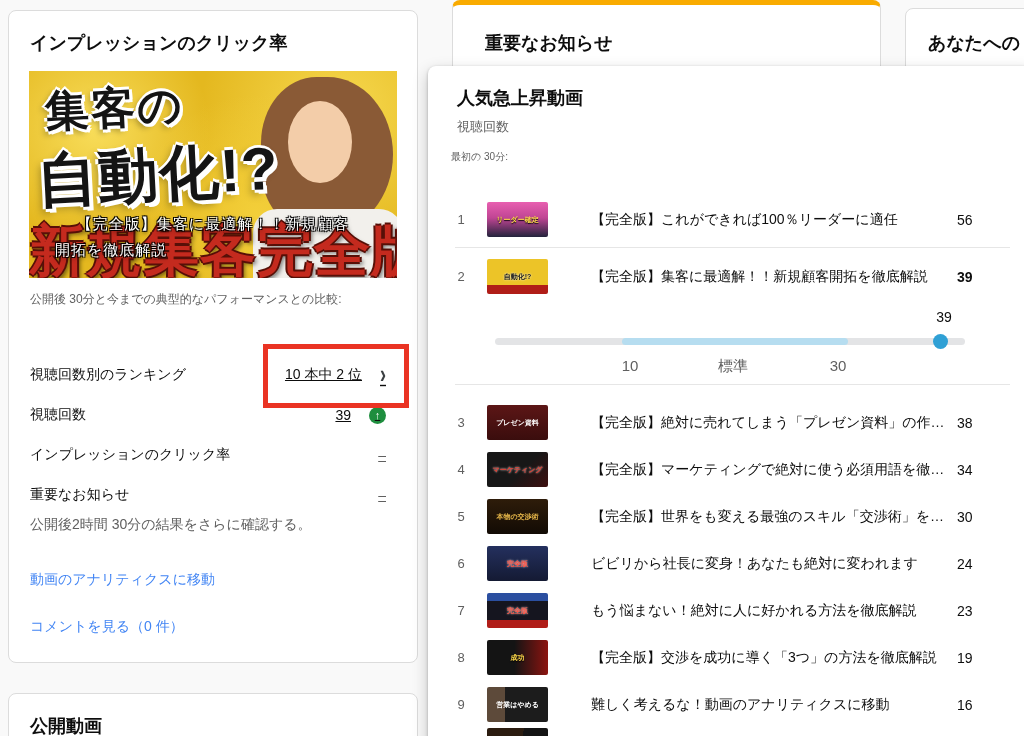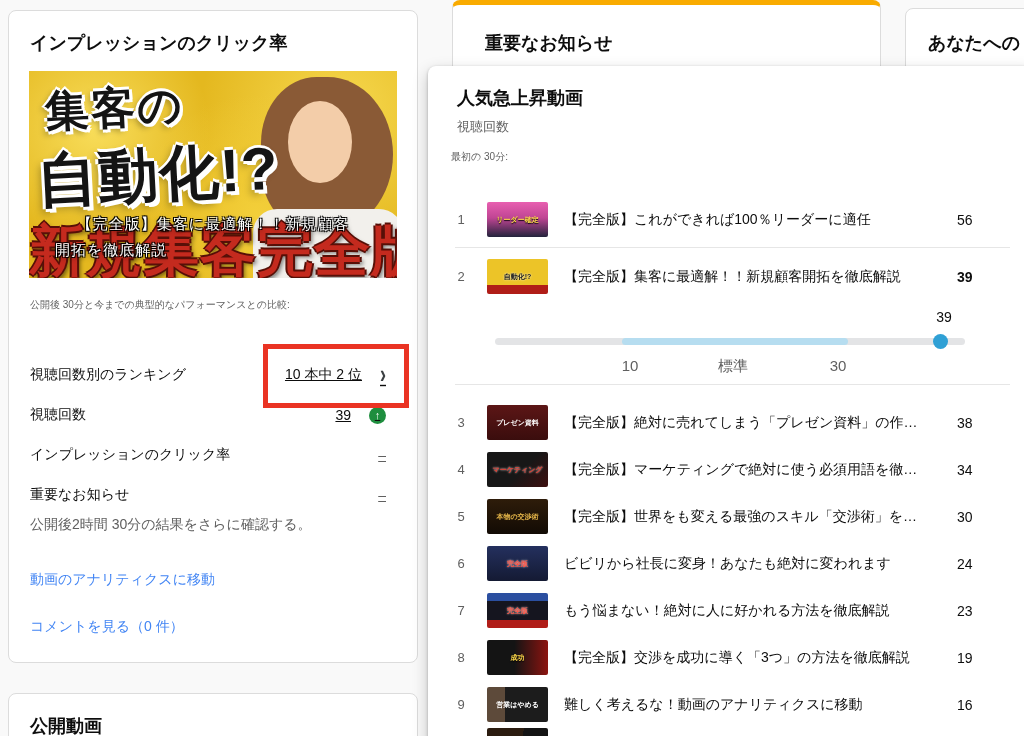--- a/index.html
+++ b/index.html
@@ -50,21 +50,21 @@
     text-shadow:-2px 0 0 #571008,2px 0 0 #571008,0 -2px 0 #571008,0 2px 0 #571008,3px 3px 4px rgba(0,0,0,.5);
     letter-spacing:1px; text-align:center;
   }
   .hero-cap1, .hero-cap2 {
     position:absolute; color:#fff; font-size:15px; font-weight:500; letter-spacing:1px;
     text-shadow:-1px -1px 0 #000,1px -1px 0 #000,-1px 1px 0 #000,1px 1px 0 #000,0 2px 4px rgba(0,0,0,.7);
   }
   .hero-cap1 { left:0; right:0; top:144px; text-align:center; }
   .hero-cap2 { left:26px; top:170px; }
 
-  .comp-note { position:absolute; left:21px; top:280px; width:356px; font-size:10px; line-height:28px; color:#606060; }
+  .comp-note { position:absolute; left:21px; top:280px; width:356px; font-size:12px; line-height:16px; color:#606060; }
 
   .metrics { position:absolute; left:0; right:6px; top:344px; }
   .metric-row { display:flex; justify-content:space-between; align-items:center; height:40px; padding:0 25px 0 21px; }
   .metric-label { font-size:14px; color:#0d0d0d; }
   .metric-value { display:flex; align-items:center; gap:18px; font-size:14px; color:#0d0d0d;text-decoration:underline; }
   .chevron { font-size:18px; color:#3c4043; line-height:1; font-weight:bold; transform:scaleY(1.4); }
   .trend-badge {
     width:17px; height:17px; border-radius:50%; background:#1e8e3e; color:#fff;
     font-size:11px; line-height:17px; text-align:center; font-weight:bold;
   }
@@ -102,21 +102,21 @@
   .pop-period { position:absolute; left:23px; top:84px; font-size:10px; color:#606060; }
 
   .trow { position:absolute; left:0; width:610px; display:flex; align-items:center; cursor:pointer; }
   .trow .rank { width:16px; margin-left:25px; font-size:13px; color:#606060; text-align:center; flex:none; }
   .trow .thumb {
     width:61px; height:35px; margin-left:18px; flex:none; border-radius:2px;
     position:relative; overflow:hidden; display:flex; align-items:center; justify-content:center;
   }
   .trow .thumb span { font-size:7px; font-weight:bold; line-height:1; white-space:nowrap; }
   .trow .vtitle {
-    margin-left:16px; font-size:14px; color:#0d0d0d; white-space:nowrap;
+    margin-left:43px; font-size:14px; color:#0d0d0d; white-space:nowrap;
     overflow:hidden; max-width:364px;
   }
   .trow .views { position:absolute; left:529px; width:50px; text-align:left; font-size:14px; color:#0d0d0d; }
   .trow .views.bold { font-weight:bold; }
 
   #trow-1 { top:125px; height:57px; }
   #trow-2 { top:182px; height:57px; }
   .divider { position:absolute; left:27px; right:28px; bottom:0; height:1px; background:#e6e6e6; }
 
   

